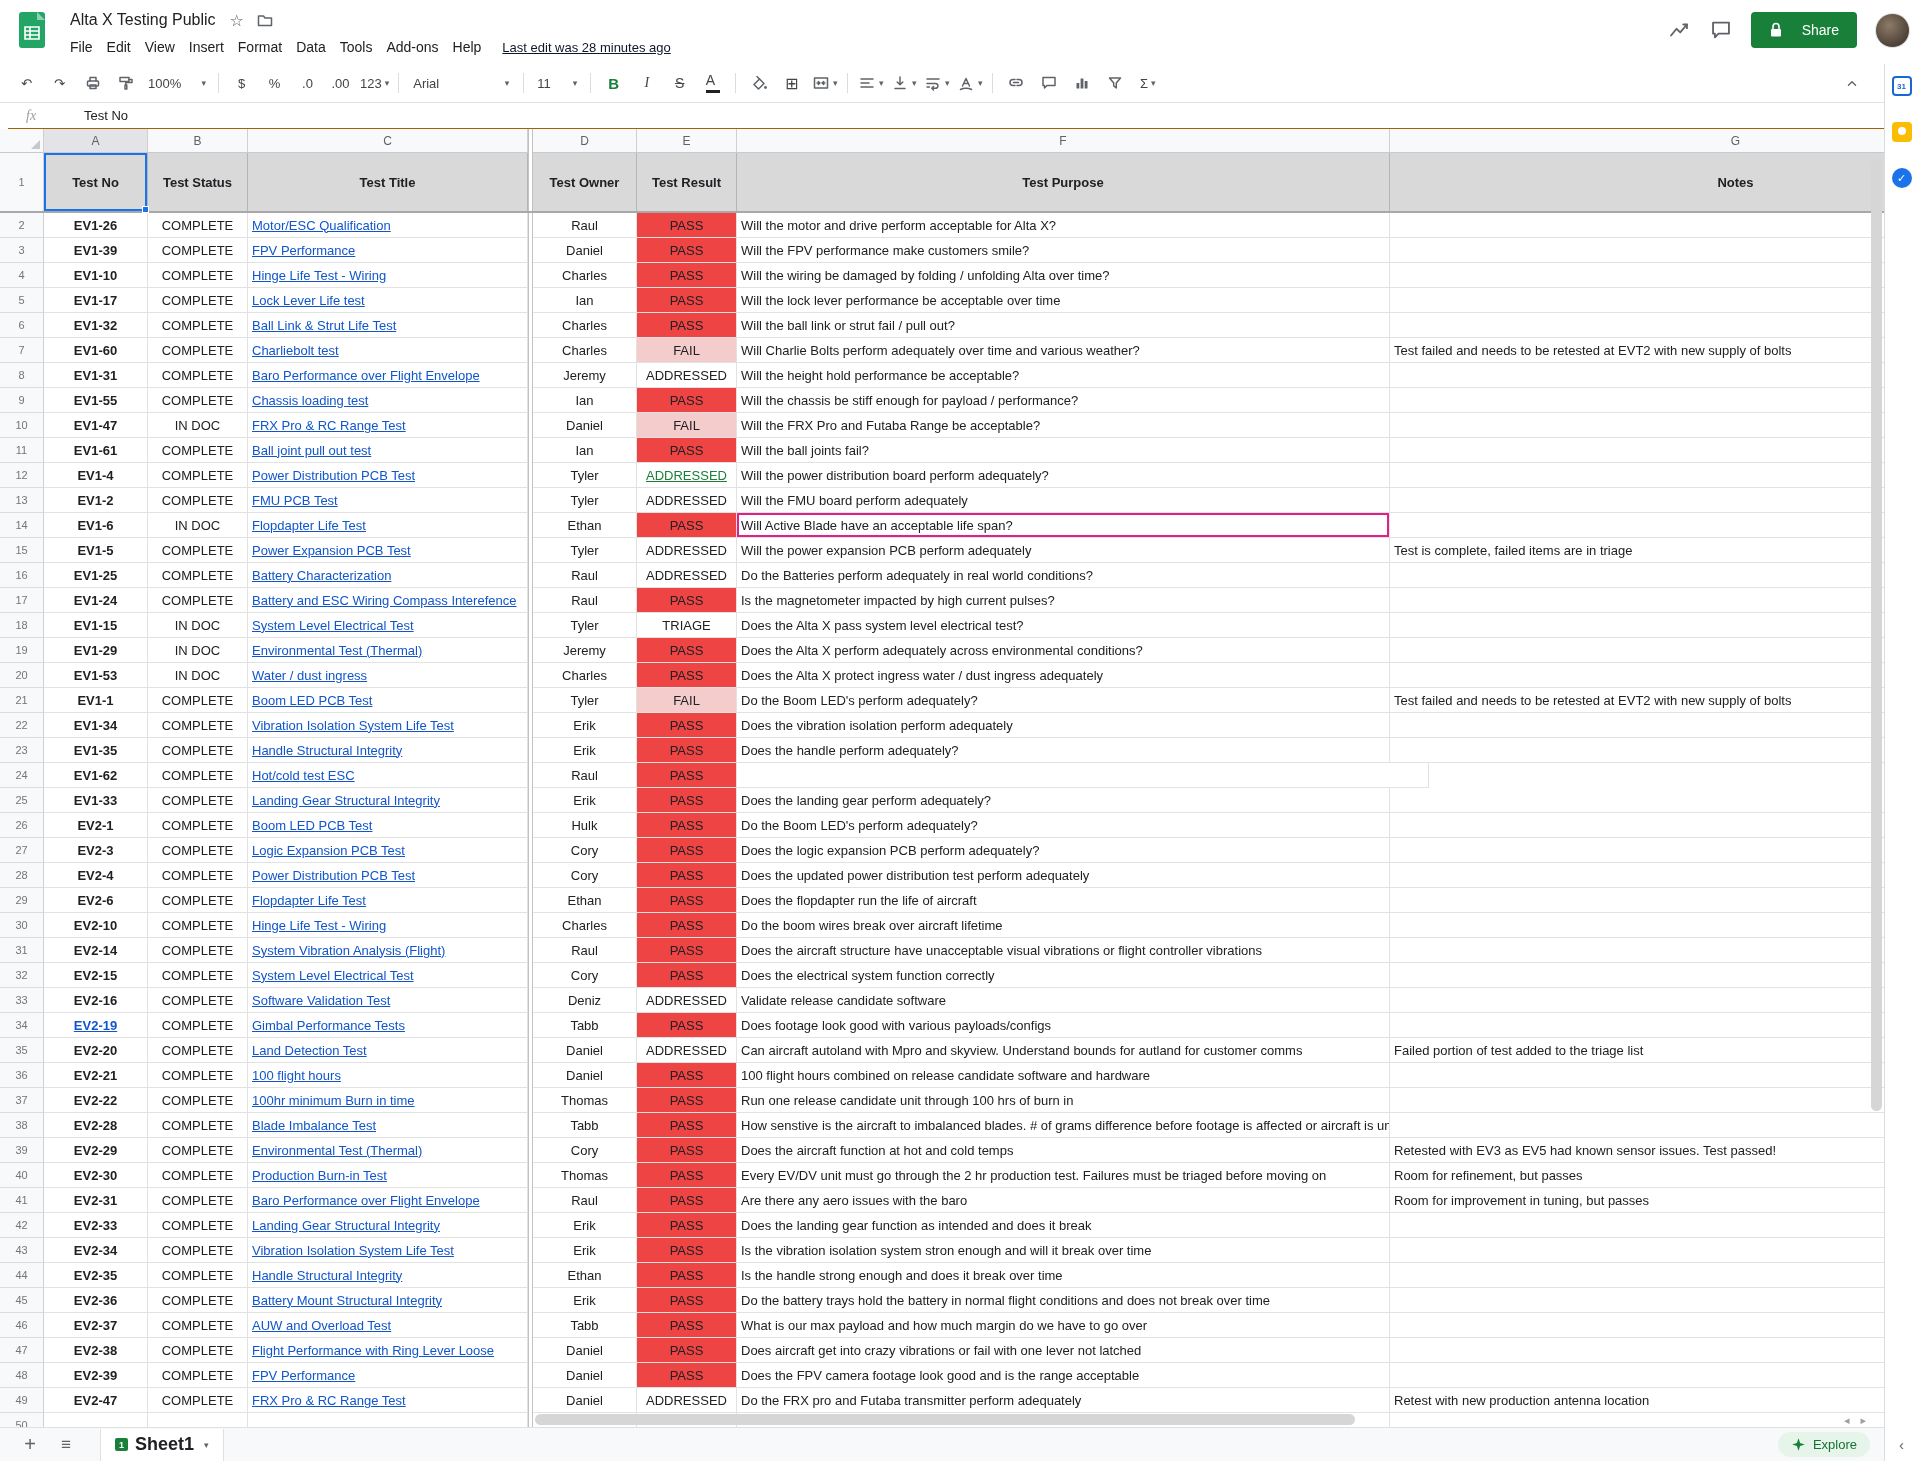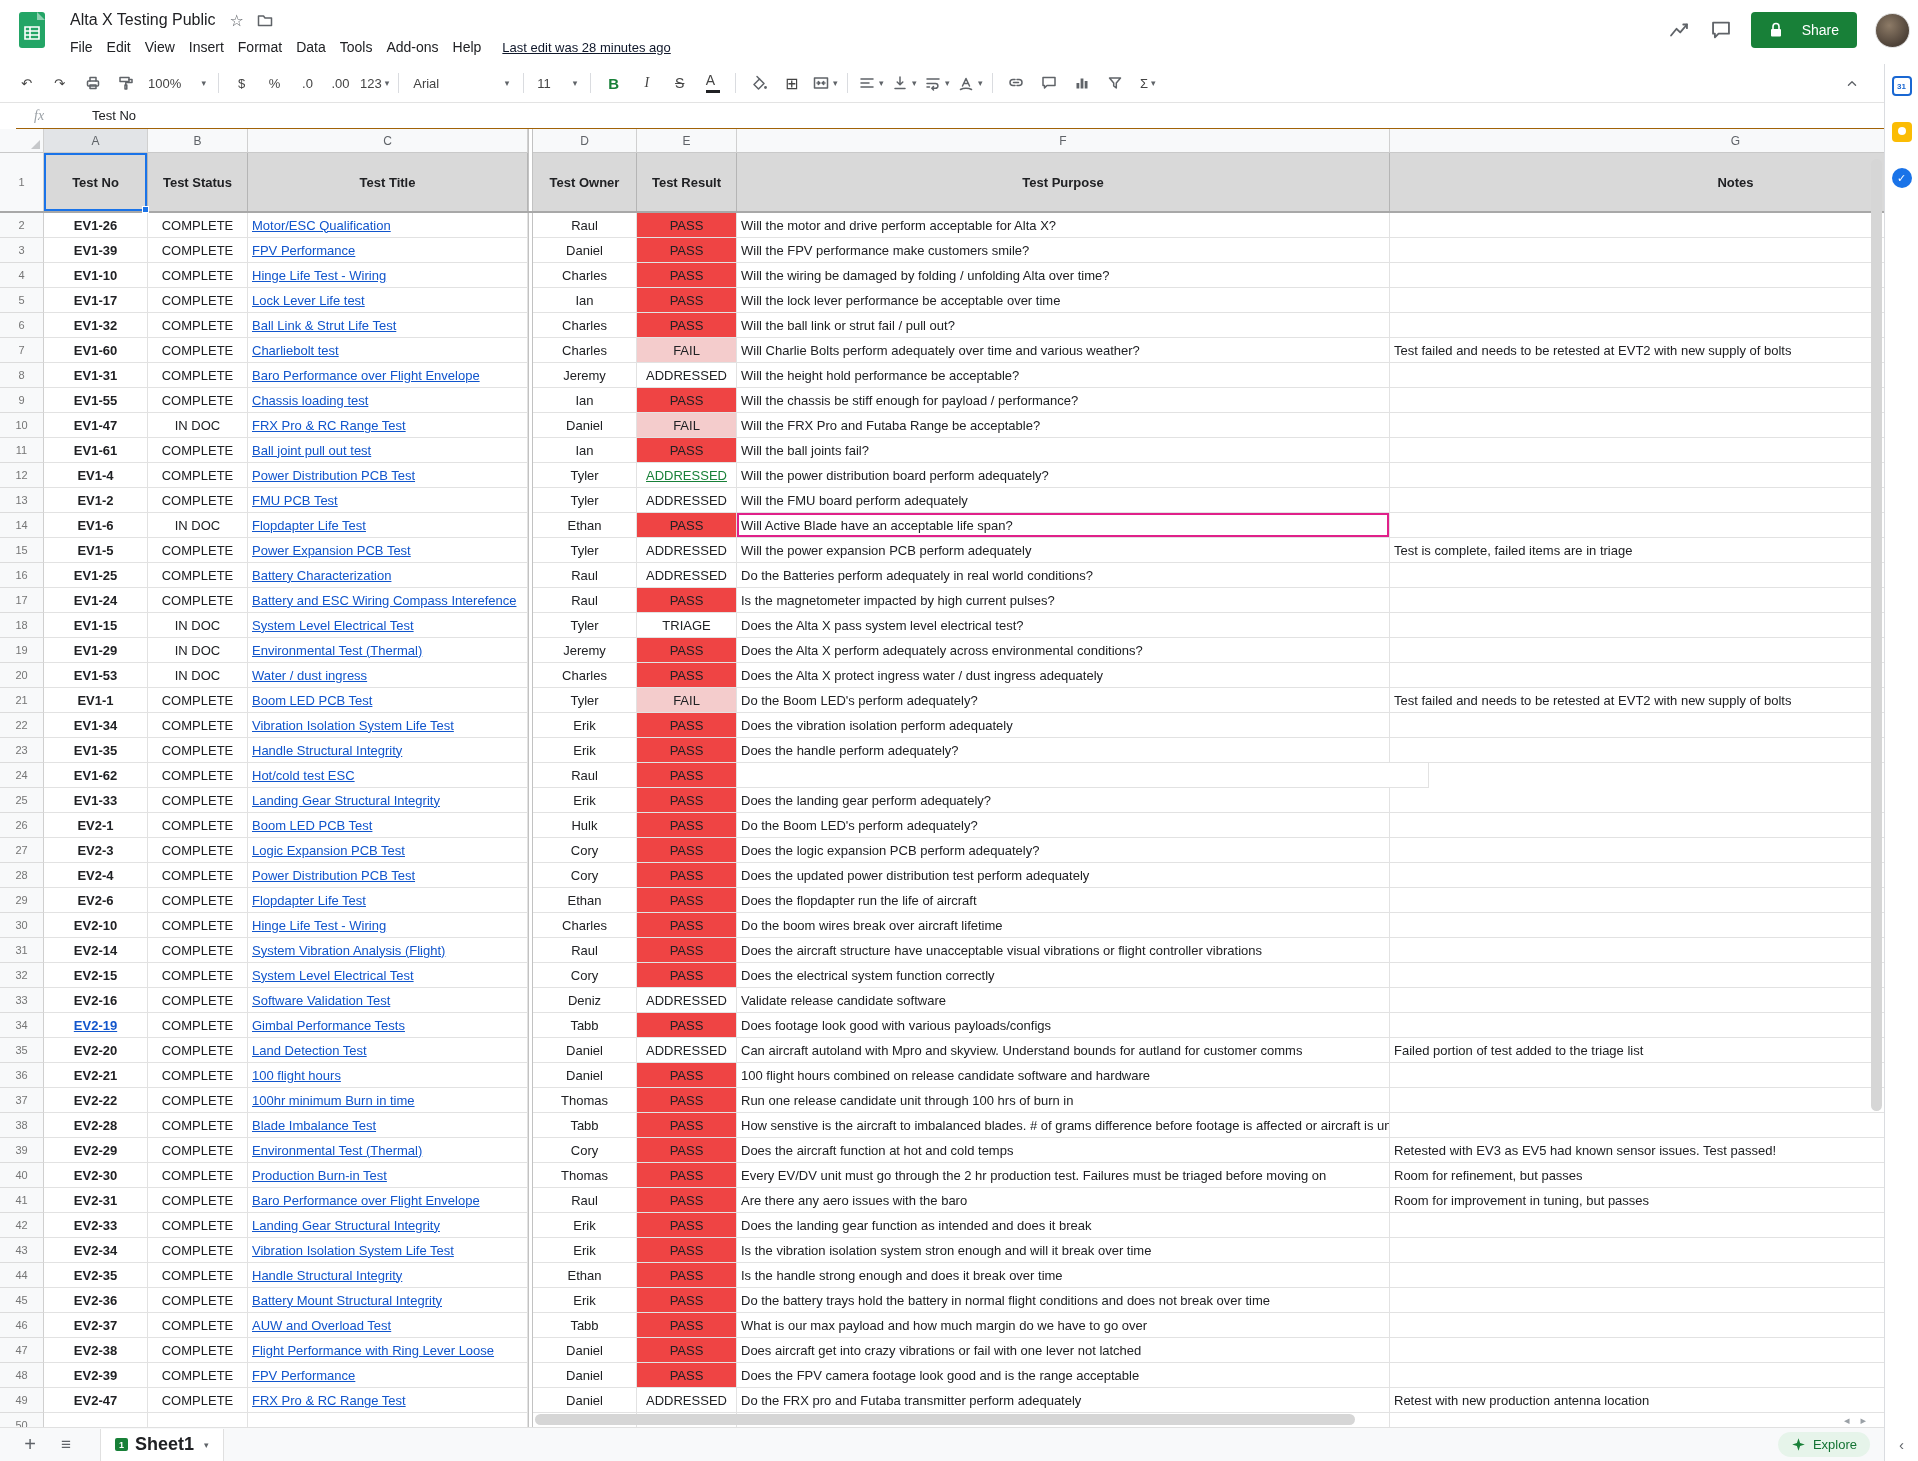--- a/index.html
+++ b/index.html
@@ -31,21 +31,21 @@
   .zoom-btn{width:58px;justify-content:space-between;padding:0 6px}
   .font-btn{width:96px;justify-content:space-between;padding:0 8px}
   .size-btn{width:40px;justify-content:space-between;padding:0 7px}
   .bold-btn{color:#188038;font-weight:bold;font-size:15px}
   .italic-btn{font-style:italic;font-size:14px;font-family:"Liberation Serif",serif}
   .strike-btn{text-decoration:line-through;font-size:14px}
   .color-btn{font-size:14px;border-bottom:3px solid #202124;line-height:14px;height:17px;min-width:14px}
   .collapse-btn{margin-left:auto;margin-right:16px}
 
   
-  .formulabar{position:absolute;top:103px;left:16px;right:34px;height:25px;border-bottom:2px solid #a16207;display:flex;align-items:center;background:#fff}
+  .formulabar{position:absolute;top:103px;left:8px;right:34px;height:25px;border-bottom:2px solid #a16207;display:flex;align-items:center;background:#fff}
   .fx{width:42px;padding-left:18px;color:#9aa0a6;font-style:italic;font-size:14px;font-family:"Liberation Serif",serif}
   .fvalue{margin-left:16px;font-size:13px;color:#202124;flex:1}
 
   
   .grid{position:absolute;top:129px;left:0;width:1884px;bottom:33px;overflow:hidden;background:#fff}
   .colhead-row{display:flex;height:24px}
   .ch,.corner{background:#f8f9fa;border-right:1px solid #d0d0d0;border-bottom:1px solid #c9c9c9;color:#5f6368;font-size:12px;display:flex;align-items:center;justify-content:center;box-sizing:border-box;flex-shrink:0;cursor:pointer}
   .corner{width:44px;position:relative}
   .corner::after{content:"";position:absolute;right:3px;bottom:3px;border-left:9px solid transparent;border-bottom:9px solid #c6c8ca}
   .chbg{background:#f8f9fa}

